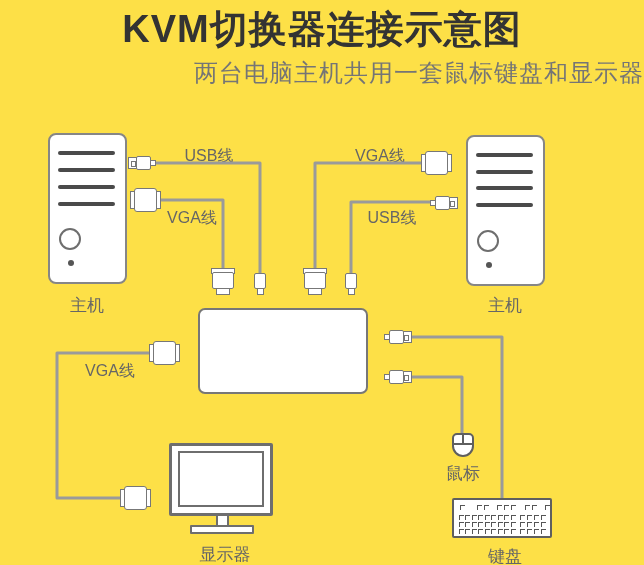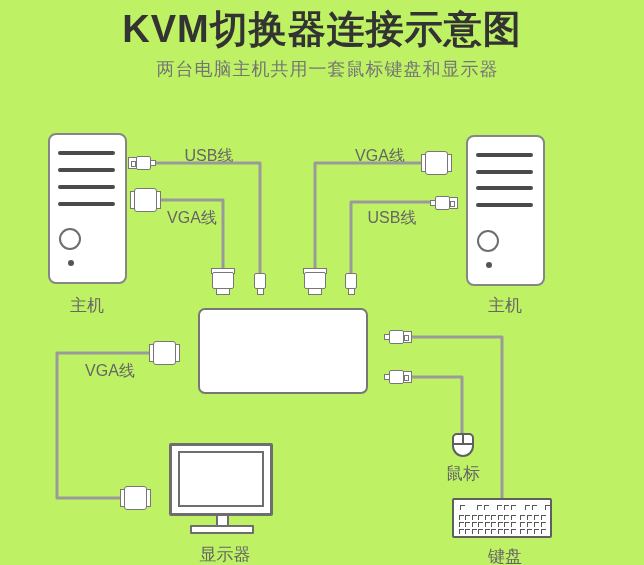--- a/index.html
+++ b/index.html
@@ -1,24 +1,24 @@
 <!DOCTYPE html>
 <html><head>
 <meta charset="utf-8">
 <style>
   *{box-sizing:border-box;margin:0;padding:0}
   body{background:#fff;font-family:"Liberation Sans","DejaVu Sans",sans-serif}
-  #stage{position:relative;width:644px;height:565px;background:#bef264;overflow:hidden}
+  #stage{position:relative;width:644px;height:565px;background:#fde047;overflow:hidden}
   .abs{position:absolute}
 
   
   .title{position:absolute;left:0;right:0;top:4px;text-align:center;
          font-size:38px;font-weight:bold;color:#333;letter-spacing:1px}
-  .subtitle{position:absolute;left:11px;right:0;top:57px;text-align:center;
-         font-size:18px;color:#757575;letter-spacing:1px}
+  .subtitle{position:absolute;left:11px;right:0;top:57px;text-align:right;
+         font-size:24px;color:#757575;letter-spacing:1px}
 
   
   .lbl{position:absolute;transform:translateX(-50%);font-size:16px;color:#666;white-space:nowrap}
   .lbl.dev{font-size:17px}
 
   
   svg.cables{position:absolute;left:0;top:0;z-index:1}
   svg.cables polyline{fill:none;stroke:#9a9a9a;stroke-width:3;stroke-linejoin:round;stroke-linecap:butt}
 
   .dev{z-index:2}

